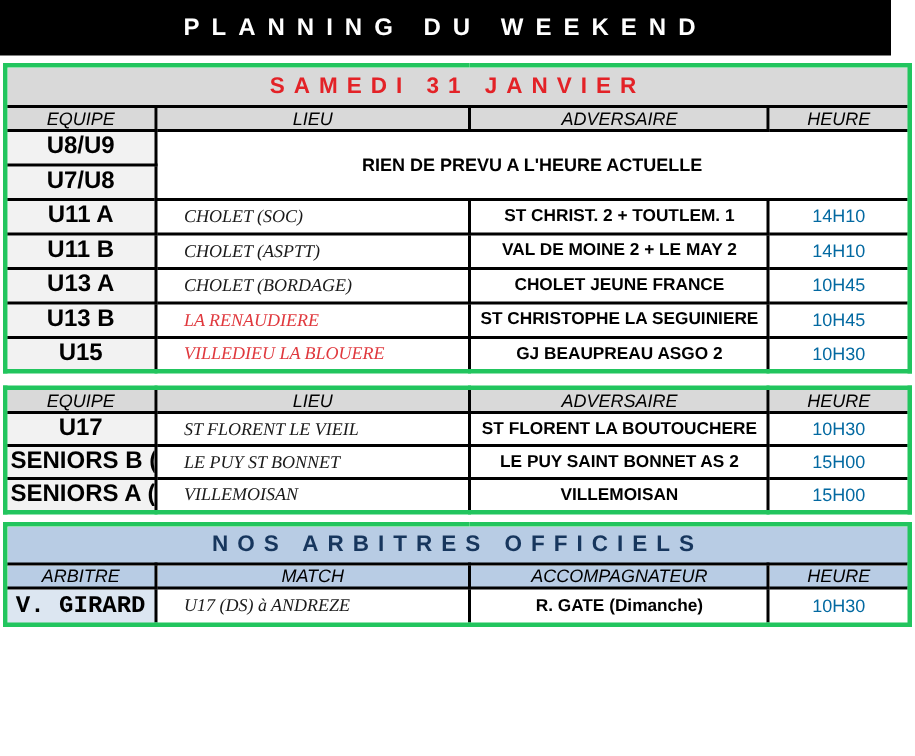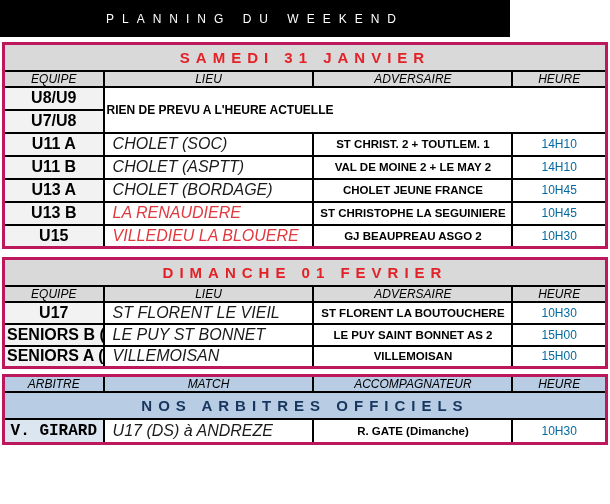--- a/index.html
+++ b/index.html
@@ -5,33 +5,33 @@
   * { box-sizing: border-box; }
   html, body { margin: 0; padding: 0; }
   body {
     width: 610px; height: 504px;
     background: #ffffff;
     font-family: "Liberation Sans", sans-serif;
     color: #000;
     overflow: hidden;
   }
   .banner {
-    width: 510px; height: 37px;
+    width: 594px; height: 37px;
     background: var(--banner-bg, #000);
     color: var(--banner-text, #fff);
     display: flex; align-items: center; justify-content: center;
-    font-weight: normal; font-size: 12px; letter-spacing: 8px;
+    font-weight: bold; font-size: 16px; letter-spacing: 8px;
     white-space: nowrap;
   }
   table {
     width: 606px;
     margin-left: 2px;
     border-collapse: collapse;
     table-layout: fixed;
-    border: 3px solid #be185d;
+    border: 3px solid #22c55e;
   }
   table.samedi   { margin-top: 5px; }
   table.dimanche { margin-top: 8px; }
   table.arbitres { margin-top: 5px; }
   col.c-equipe { width: 16.6%; }
   col.c-lieu   { width: 34.8%; }
   col.c-adv    { width: 33.0%; }
   col.c-heure  { width: 15.6%; }
   td { border: 2px solid #000; overflow: hidden; white-space: nowrap; padding: 0 2px; }
   .section-title {
@@ -46,25 +46,25 @@
     background: var(--bar-gray, #d9d9d9);
     font-style: italic; font-size: 12px;
     text-align: center;
   }
   .equipe {
     height: 23px;
     background: var(--cell-gray, #f2f2f2);
     font-weight: bold; font-size: 16px;
     text-align: center;
   }
-  .lieu { font-style: italic; font-size: 16px; padding-left: 8px; color: #1a1a1a; }
+  .lieu { font-style: italic; font-size: 12px; padding-left: 18px; color: #1a1a1a; font-family: Liberation Serif, serif; }
   .lieu.red { color: var(--lieu-red, #e0393e); }
   .adversaire { font-weight: bold; font-size: 11.5px; text-align: center; border-radius: 10px; }
   .heure { font-size: 12px; text-align: center; color: #0369a1; }
-  .note { font-weight: bold; font-size: 12px; }
+  .note { font-weight: bold; font-size: 12px; text-align: center; }
   table.dimanche .equipe { height: 22px; text-align: center; }
   table.arbitres .section-title { background: var(--light-blue, #b8cce4); color: var(--navy, #17365d); }
   table.arbitres .head { background: var(--light-blue, #b8cce4); }
   table.arbitres .equipe { background: var(--pale-blue, #dce6f1); height: 24px; font-family: Liberation Mono, monospace; }
 </style>
 </head>
 <body>
 
 <header class="banner">PLANNING DU WEEKEND</header>
 
@@ -126,23 +126,20 @@
   </table>
 
 <table class="dimanche">
   <colgroup>
       <col class="c-equipe">
       <col class="c-lieu">
       <col class="c-adv">
       <col class="c-heure">
     </colgroup>
   <tbody>
-      <tr>
-    <td class="section-title" colspan="4">DIMANCHE 01 FEVRIER</td>
-  </tr>
   <tr>
     <td class="head">EQUIPE</td>
     <td class="head">LIEU</td>
     <td class="head">ADVERSAIRE</td>
     <td class="head">HEURE</td>
   </tr>
   <tr>
     <td class="equipe">U17</td>
     <td class="lieu">ST FLORENT LE VIEIL</td>
     <td class="adversaire">ST FLORENT LA BOUTOUCHERE</td>
@@ -165,27 +162,27 @@
 
 <table class="arbitres">
   <colgroup>
       <col class="c-equipe">
       <col class="c-lieu">
       <col class="c-adv">
       <col class="c-heure">
     </colgroup>
   <tbody>
       <tr>
+    <td class="section-title" colspan="4">NOS ARBITRES OFFICIELS</td>
+  </tr>
+  <tr>
     <td class="head">ARBITRE</td>
     <td class="head">MATCH</td>
     <td class="head">ACCOMPAGNATEUR</td>
     <td class="head">HEURE</td>
-  </tr>
-  <tr>
-    <td class="section-title" colspan="4">NOS ARBITRES OFFICIELS</td>
   </tr>
   <tr>
     <td class="equipe">V. GIRARD</td>
     <td class="lieu">U17 (DS) à ANDREZE</td>
     <td class="adversaire">R. GATE (Dimanche)</td>
     <td class="heure">10H30</td>
   </tr>
 </tbody>
   </table>
 

